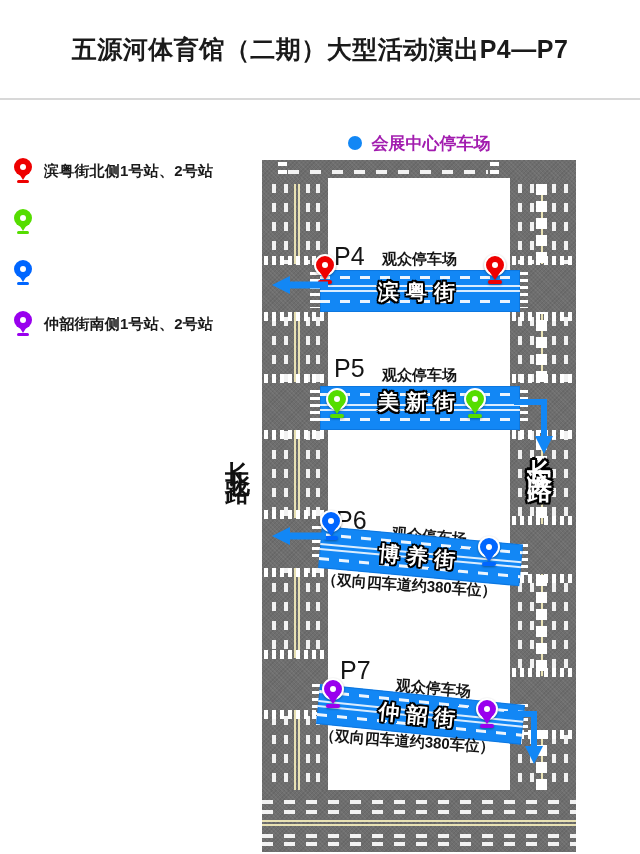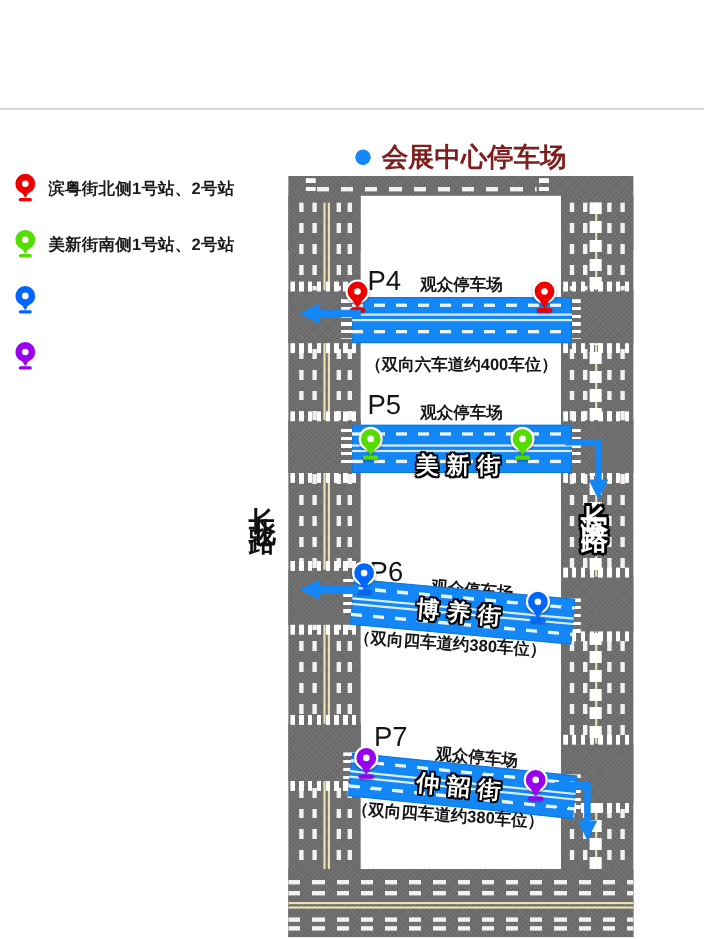--- a/index.html
+++ b/index.html
@@ -139,21 +139,21 @@
       -2px -2px 0 #000,2px -2px 0 #000,-2px 2px 0 #000,2px 2px 0 #000,
       0 -2.4px 0 #000,0 2.4px 0 #000,-2.4px 0 0 #000,2.4px 0 0 #000;
   }
 
   
   #map-header{
     position:absolute;left:262px;top:130px;width:314px;height:26px;
     display:flex;align-items:center;justify-content:center;gap:10px;
   }
   #map-header .dot{width:14px;height:14px;border-radius:50%;background:#1287f5;flex:none;}
-  #map-header .txt{font-size:24px;font-weight:bold;color:#7f1d1d;white-space:nowrap;}
+  #map-header .txt{font-size:17px;font-weight:bold;color:#a21caf;white-space:nowrap;}
 
   
   .mappin{position:absolute;width:22px;height:30px;filter:drop-shadow(0 1px 1px rgba(0,0,0,.35));}
   .mappin .head{
     position:absolute;left:0;top:0;width:22px;height:22px;border-radius:50%;
     border:2px solid #fff;box-sizing:border-box;
   }
   .mappin .head:after{
     content:"";position:absolute;left:6px;top:6px;width:6px;height:6px;border-radius:50%;background:#fff;
   }
@@ -163,57 +163,58 @@
     border-top:9px solid currentColor;
   }
   .mappin .base{position:absolute;left:4px;top:26px;width:14px;height:4px;border-radius:2px;}
 
   svg.arrow{position:absolute;overflow:visible;}
 </style>
 </head>
 <body>
 
 <div id="title-block">
+  <div class="tline">五源河体育馆（二期）大型活动演出P4—P7</div>
 </div>
 <div id="title-rule"></div>
 
 <div id="legend">
 
   <div class="legend-row">
     <span class="pin" style="color:#ee0000">
       <span class="head" style="background:#ee0000"></span>
       <span class="tip"></span>
       <span class="base" style="background:#ee0000"></span>
     </span>
     <span class="legend-label">滨粤街北侧1号站、2号站</span>
   </div>
 
   <div class="legend-row">
     <span class="pin" style="color:#55dd00">
       <span class="head" style="background:#55dd00"></span>
       <span class="tip"></span>
       <span class="base" style="background:#55dd00"></span>
     </span>
-    <span class="legend-label">美新街南侧1号站、2号站</span>
   </div>
 
   <div class="legend-row">
     <span class="pin" style="color:#0066ff">
       <span class="head" style="background:#0066ff"></span>
       <span class="tip"></span>
       <span class="base" style="background:#0066ff"></span>
     </span>
   </div>
 
   <div class="legend-row">
     <span class="pin" style="color:#9900ee">
       <span class="head" style="background:#9900ee"></span>
       <span class="tip"></span>
       <span class="base" style="background:#9900ee"></span>
     </span>
+    <span class="legend-label">仲韶街南侧1号站、2号站</span>
   </div>
 
 </div>
 
 <div id="map-header">
   <span class="dot"></span>
   <span class="txt">会展中心停车场</span>
 </div>
 
 <div id="map">
@@ -297,52 +298,52 @@
   <div class="psub" style="left:120px;top:90px;">观众停车场</div>
 
   <div class="ticks" style="left:48px;top:112px;width:24px;height:36px;"></div>
   <div class="ticks" style="left:240px;top:112px;width:26px;height:36px;"></div>
 
   <div class="street" style="left:58px;top:110px;width:200px;height:42px;">
     <div class="lane" style="top:6px;"></div>
     <div class="laneSolid" style="top:15px;"></div>
     <div class="laneSolid" style="top:20px;"></div>
     <div class="lane" style="top:30px;"></div>
+    <div class="street-name" style="top:8px;">滨粤街</div>
   </div>
 
   <div class="mappin" style="left:52px;top:94px;color:#ee0000">
     <span class="head" style="background:#ee0000"></span>
       <span class="tip"></span>
       <span class="base" style="background:#ee0000"></span>
   </div>
   <div class="mappin" style="left:222px;top:94px;color:#ee0000">
     <span class="head" style="background:#ee0000"></span>
       <span class="tip"></span>
       <span class="base" style="background:#ee0000"></span>
   </div>
 
   <svg class="arrow" style="left:8px;top:115px;" width="58" height="20" viewBox="0 0 58 20">
     <path d="M58 10 H16" stroke="#1287f5" stroke-width="7" fill="none"></path>
     <path d="M2 10 L20 1 L20 19 Z" fill="#1287f5"></path>
   </svg>
 
-  <div class="pcap" style="left:70px;top:162px;">（双向六车道约400车位）</div>
 
   <div class="plabel" style="left:72px;top:194px;">P5</div>
   <div class="psub" style="left:120px;top:206px;">观众停车场</div>
 
   <div class="ticks" style="left:48px;top:230px;width:24px;height:34px;"></div>
   <div class="ticks" style="left:242px;top:230px;width:24px;height:34px;"></div>
 
   <div class="street" style="left:58px;top:226px;width:200px;height:44px;">
     <div class="lane" style="top:7px;"></div>
     <div class="laneSolid" style="top:18px;"></div>
     <div class="laneSolid" style="top:23px;"></div>
     <div class="lane" style="top:32px;"></div>
-    <div class="street-name" style="top:23px;">美新街</div>
+    <div class="street-name" style="top:2px;">美新街</div>
   </div>
 
   <div class="mappin" style="left:64px;top:228px;color:#55dd00">
     <span class="head" style="background:#55dd00"></span>
       <span class="tip"></span>
       <span class="base" style="background:#55dd00"></span>
   </div>
   <div class="mappin" style="left:202px;top:228px;color:#55dd00">
     <span class="head" style="background:#55dd00"></span>
       <span class="tip"></span>

